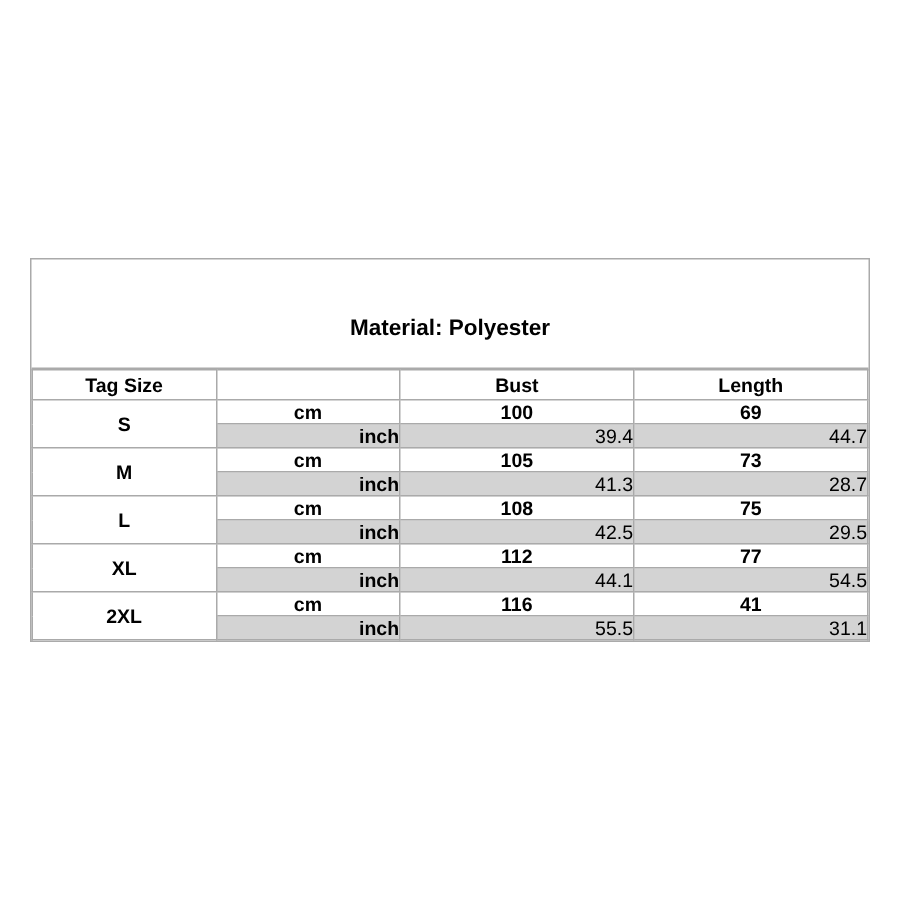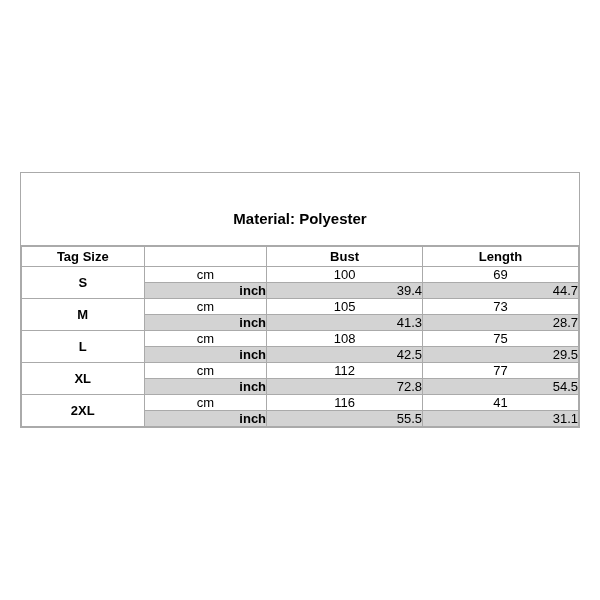--- a/index.html
+++ b/index.html
@@ -49,20 +49,21 @@
     }
     .value-cell {
       width: 28%;
     }
     .inch-row td {
       background: #d3d3d3;
       text-align: right;
     }
     .cm-row td {
       background: #fff;
+      font-weight: bold;
     }
     .unit-cell-bold {
       font-weight: bold;
     }
     td.tag-span {
       font-weight: bold;
     }
   </style>
 </head>
 <body>
@@ -113,21 +114,21 @@
     <td class="value-cell">29.5</td>
   </tr>
         <tr class="cm-row">
     <td class="tag-span" rowspan="2">XL</td>
     <td class="unit-cell">cm</td>
     <td class="value-cell">112</td>
     <td class="value-cell">77</td>
   </tr>
         <tr class="inch-row">
     <td class="unit-cell unit-cell-bold">inch</td>
-    <td class="value-cell">72.8</td>
+    <td class="value-cell">44.1</td>
     <td class="value-cell">54.5</td>
   </tr>
         <tr class="cm-row">
     <td class="tag-span" rowspan="2">2XL</td>
     <td class="unit-cell">cm</td>
     <td class="value-cell">116</td>
     <td class="value-cell">41</td>
   </tr>
         <tr class="inch-row">
     <td class="unit-cell unit-cell-bold">inch</td>

